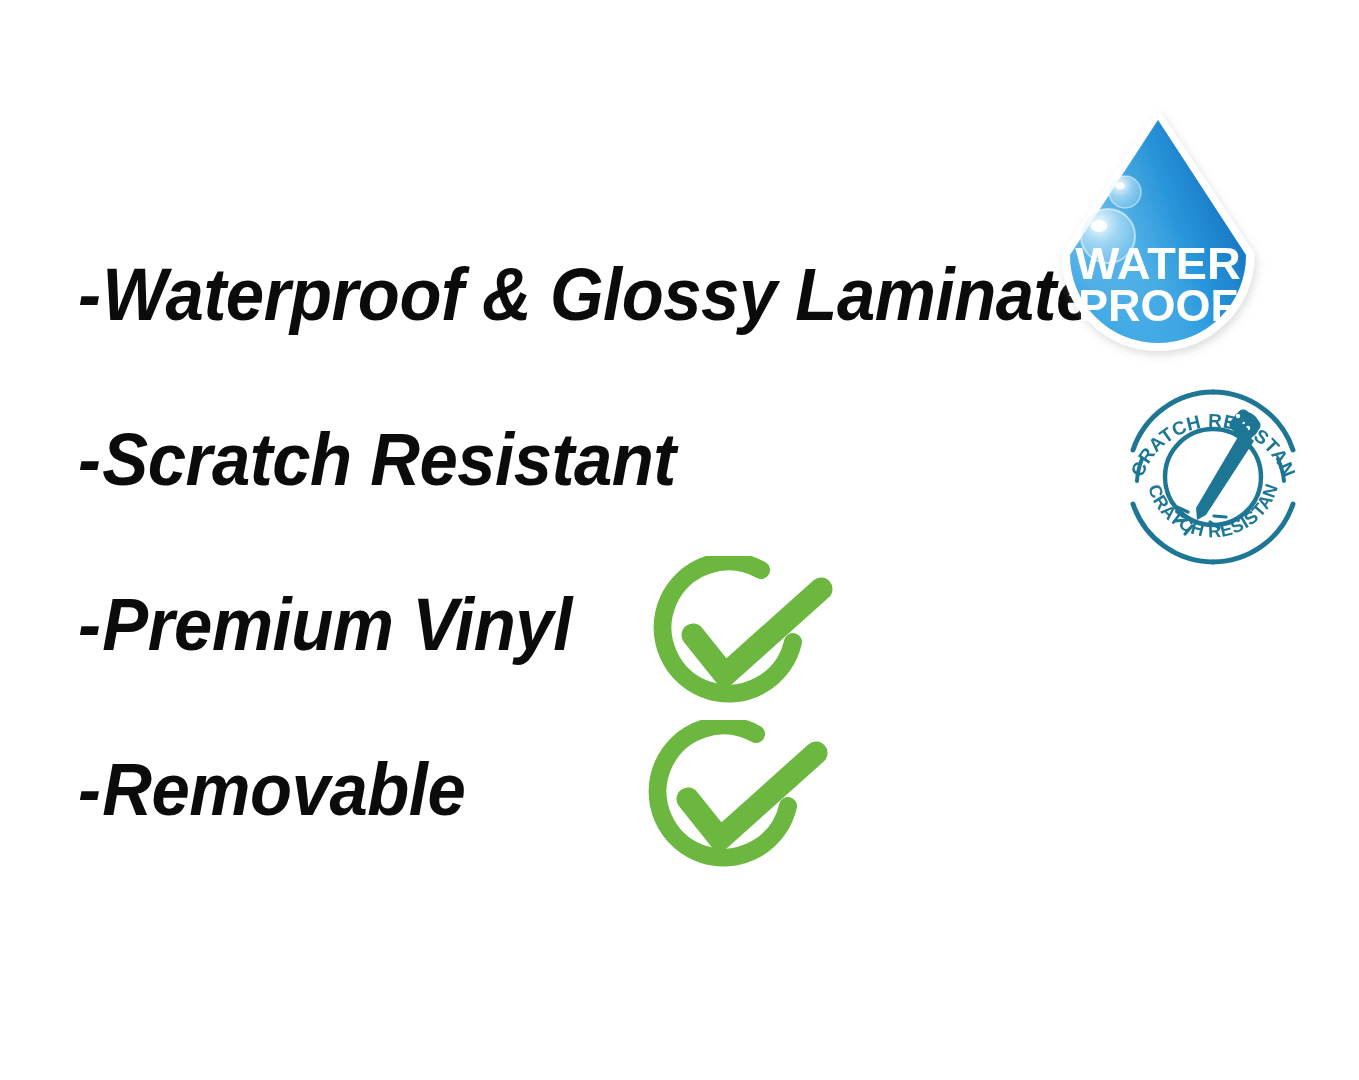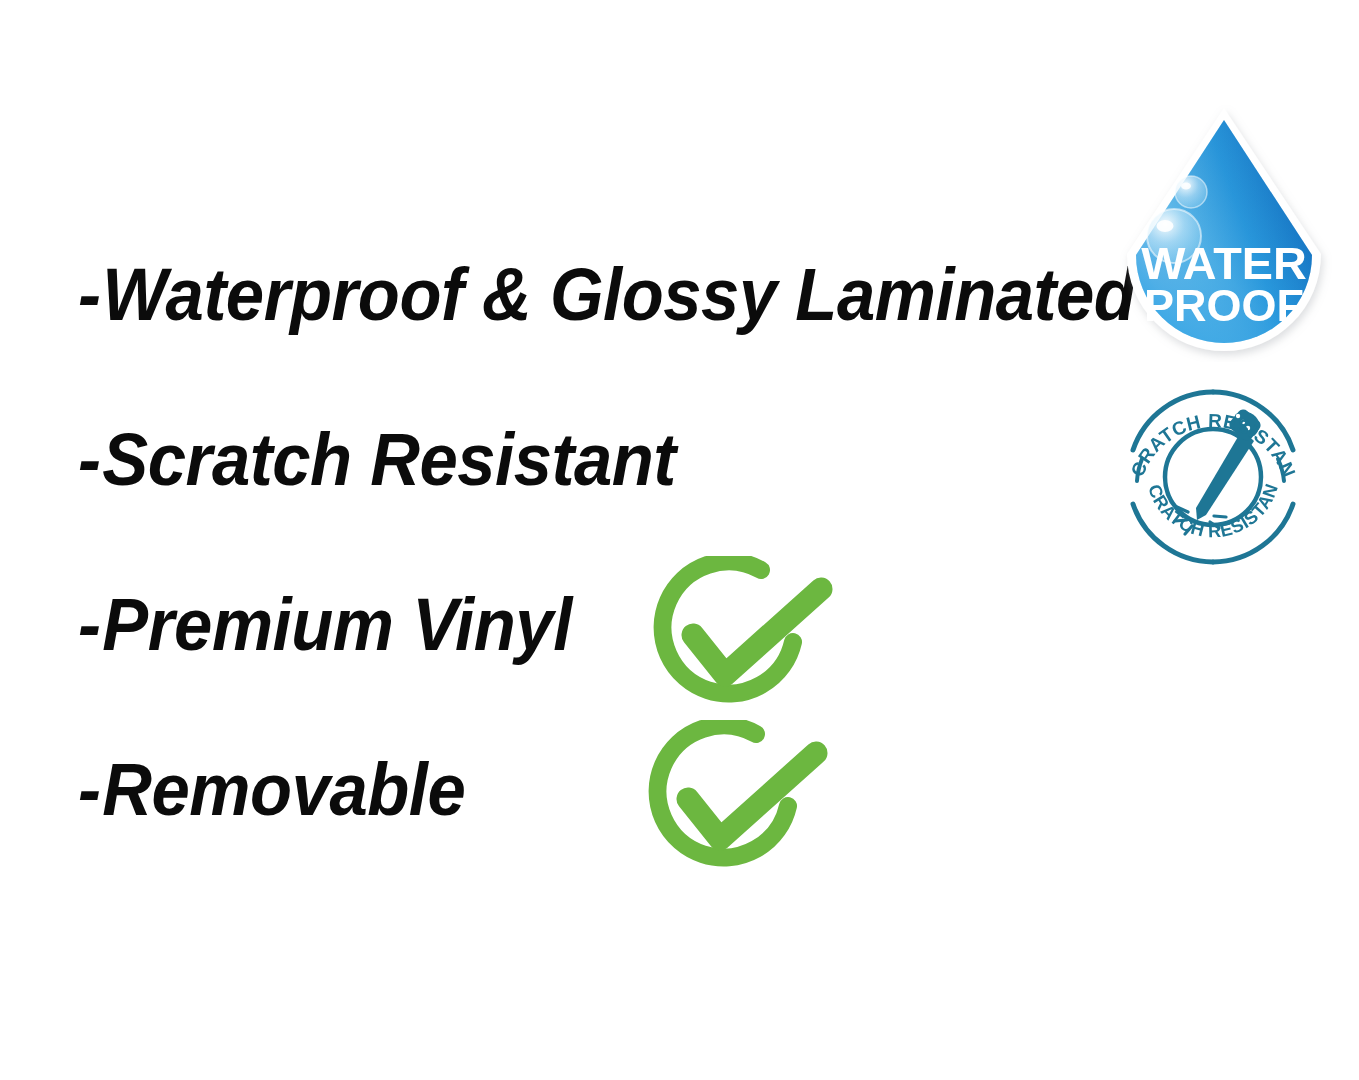--- a/index.html
+++ b/index.html
@@ -39,21 +39,21 @@
     margin-right: 2px;
   }
   #line-0 { top: 258px; }
   #line-1 { top: 423px; }
   #line-2 { top: 588px; }
   #line-3 { top: 753px; }
 
   
   #waterproof-badge {
     position: absolute;
-    left: 1116px;
+    left: 1050px;
     top: 104px;
     width: 216px;
     height: 258px;
   }
   #waterproof-badge svg { display: block; width: 100%; height: 100%; }
 
   
   #scratch-badge {
     position: absolute;
     left: 1118px;

